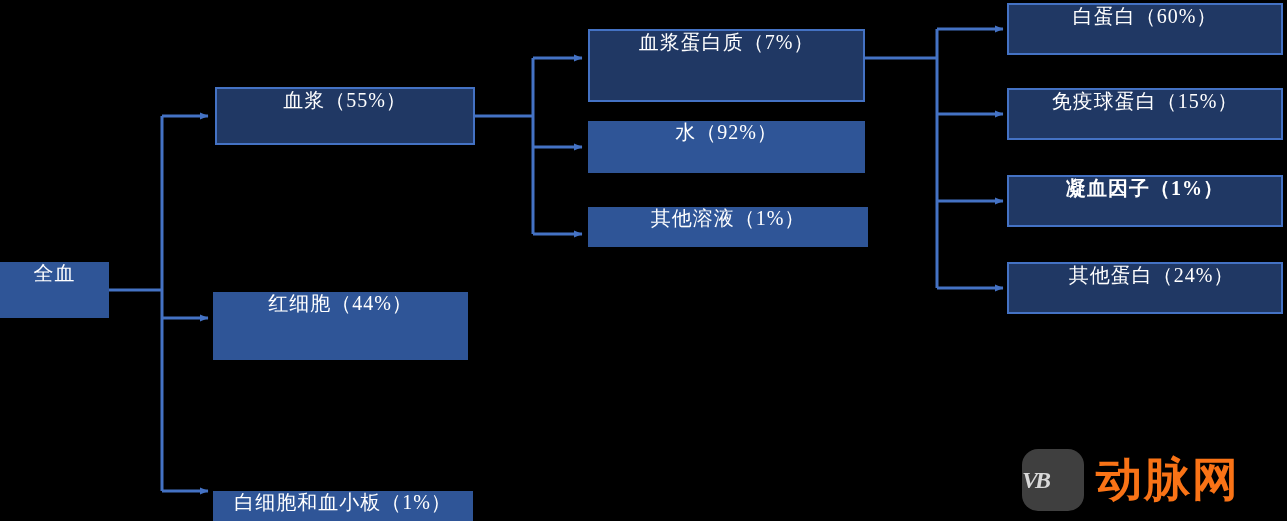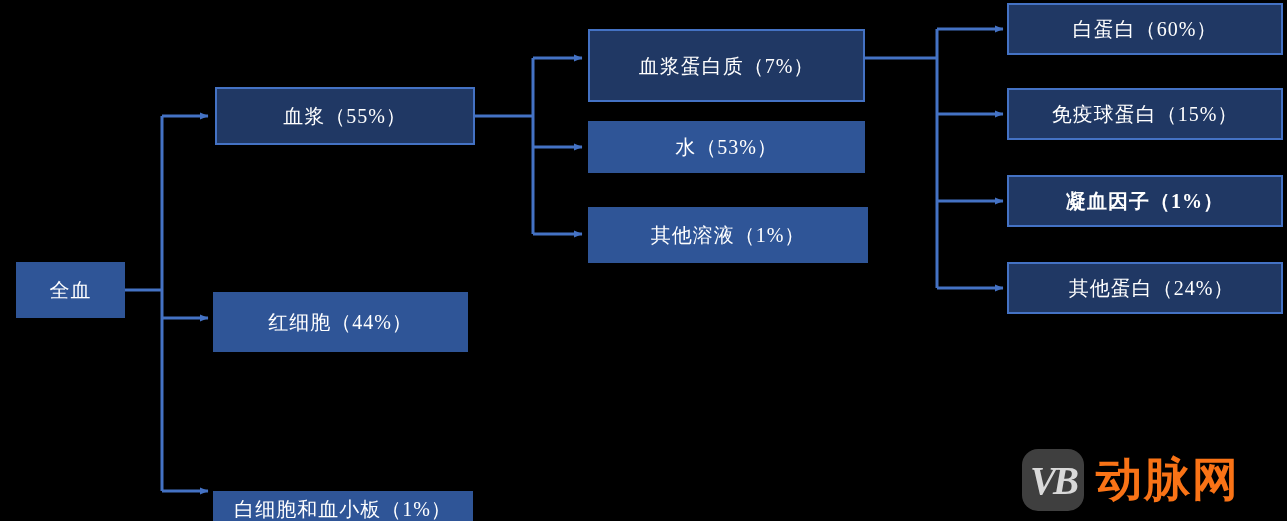--- a/index.html
+++ b/index.html
@@ -12,21 +12,20 @@
     width: 1287px;
     height: 521px;
     background: #000000;
     overflow: hidden;
     font-family: "Liberation Serif", "DejaVu Serif", serif;
   }
   .node {
     position: absolute;
     box-sizing: border-box;
     display: flex;
-    align-items: center;
     justify-content: center;
     color: #ffffff;
     font-size: 20px;
     letter-spacing: 1px;
     white-space: nowrap;
     line-height: 1.1;
   }
   .node.solid {
     background: #2f5597;
   }
@@ -54,24 +53,23 @@
     align-items: center;
     gap: 12px;
   }
   #wm-logo {
     width: 62px;
     height: 62px;
     border-radius: 16px;
     background: #3f3f3f;
     display: flex;
     align-items: center;
-    justify-content: center;
     color: #d9d9d9;
     font-family: "Liberation Serif", "DejaVu Serif", serif;
-    font-size: 39px;
+    font-size: 24px;
     font-weight: bold;
     letter-spacing: -3px;
     font-style: italic;
   }
   #wm-text {
     color: #f97316;
     font-family: "Liberation Sans", "DejaVu Sans", sans-serif;
     font-size: 46px;
     font-weight: bold;
     letter-spacing: 2px;
@@ -108,45 +106,45 @@
     <g fill="none" stroke="#4472c4" stroke-width="3">
       <path d="M865,58 L937,58"></path>
       <path d="M937,29 L937,288"></path>
       <path d="M937,29 L1003,29" marker-end="url(#arrow)"></path>
       <path d="M937,114 L1003,114" marker-end="url(#arrow)"></path>
       <path d="M937,201 L1003,201" marker-end="url(#arrow)"></path>
       <path d="M937,288 L1003,288" marker-end="url(#arrow)"></path>
     </g>
   </svg>
 
-  <div class="node plain" style="left:16px; top:262px; width:109px; height:56px;">
+  <div class="node plain" style="left:0px; top:262px; width:109px; height:56px;">
     <span>全血</span>
   </div>
 
   <div class="node outlined" style="left:215px; top:87px; width:260px; height:58px;">
     <span>血浆（55%）</span>
   </div>
 
-  <div class="node solid" style="left:213px; top:292px; width:255px; height:60px;">
+  <div class="node solid" style="left:213px; top:292px; width:255px; height:68px;">
     <span>红细胞（44%）</span>
   </div>
 
   <div class="node solid" style="left:213px; top:491px; width:260px; height:36px;">
     <span>白细胞和血小板（1%）</span>
   </div>
 
   <div class="node outlined" style="left:588px; top:29px; width:277px; height:73px;">
     <span>血浆蛋白质（7%）</span>
   </div>
 
   <div class="node solid" style="left:588px; top:121px; width:277px; height:52px;">
-    <span>水（53%）</span>
+    <span>水（92%）</span>
   </div>
 
-  <div class="node solid" style="left:588px; top:207px; width:280px; height:56px;">
+  <div class="node solid" style="left:588px; top:207px; width:280px; height:40px;">
     <span>其他溶液（1%）</span>
   </div>
 
   <div class="node outlined" style="left:1007px; top:3px; width:276px; height:52px;">
     <span>白蛋白（60%）</span>
   </div>
 
   <div class="node outlined" style="left:1007px; top:88px; width:276px; height:52px;">
     <span>免疫球蛋白（15%）</span>
   </div>

